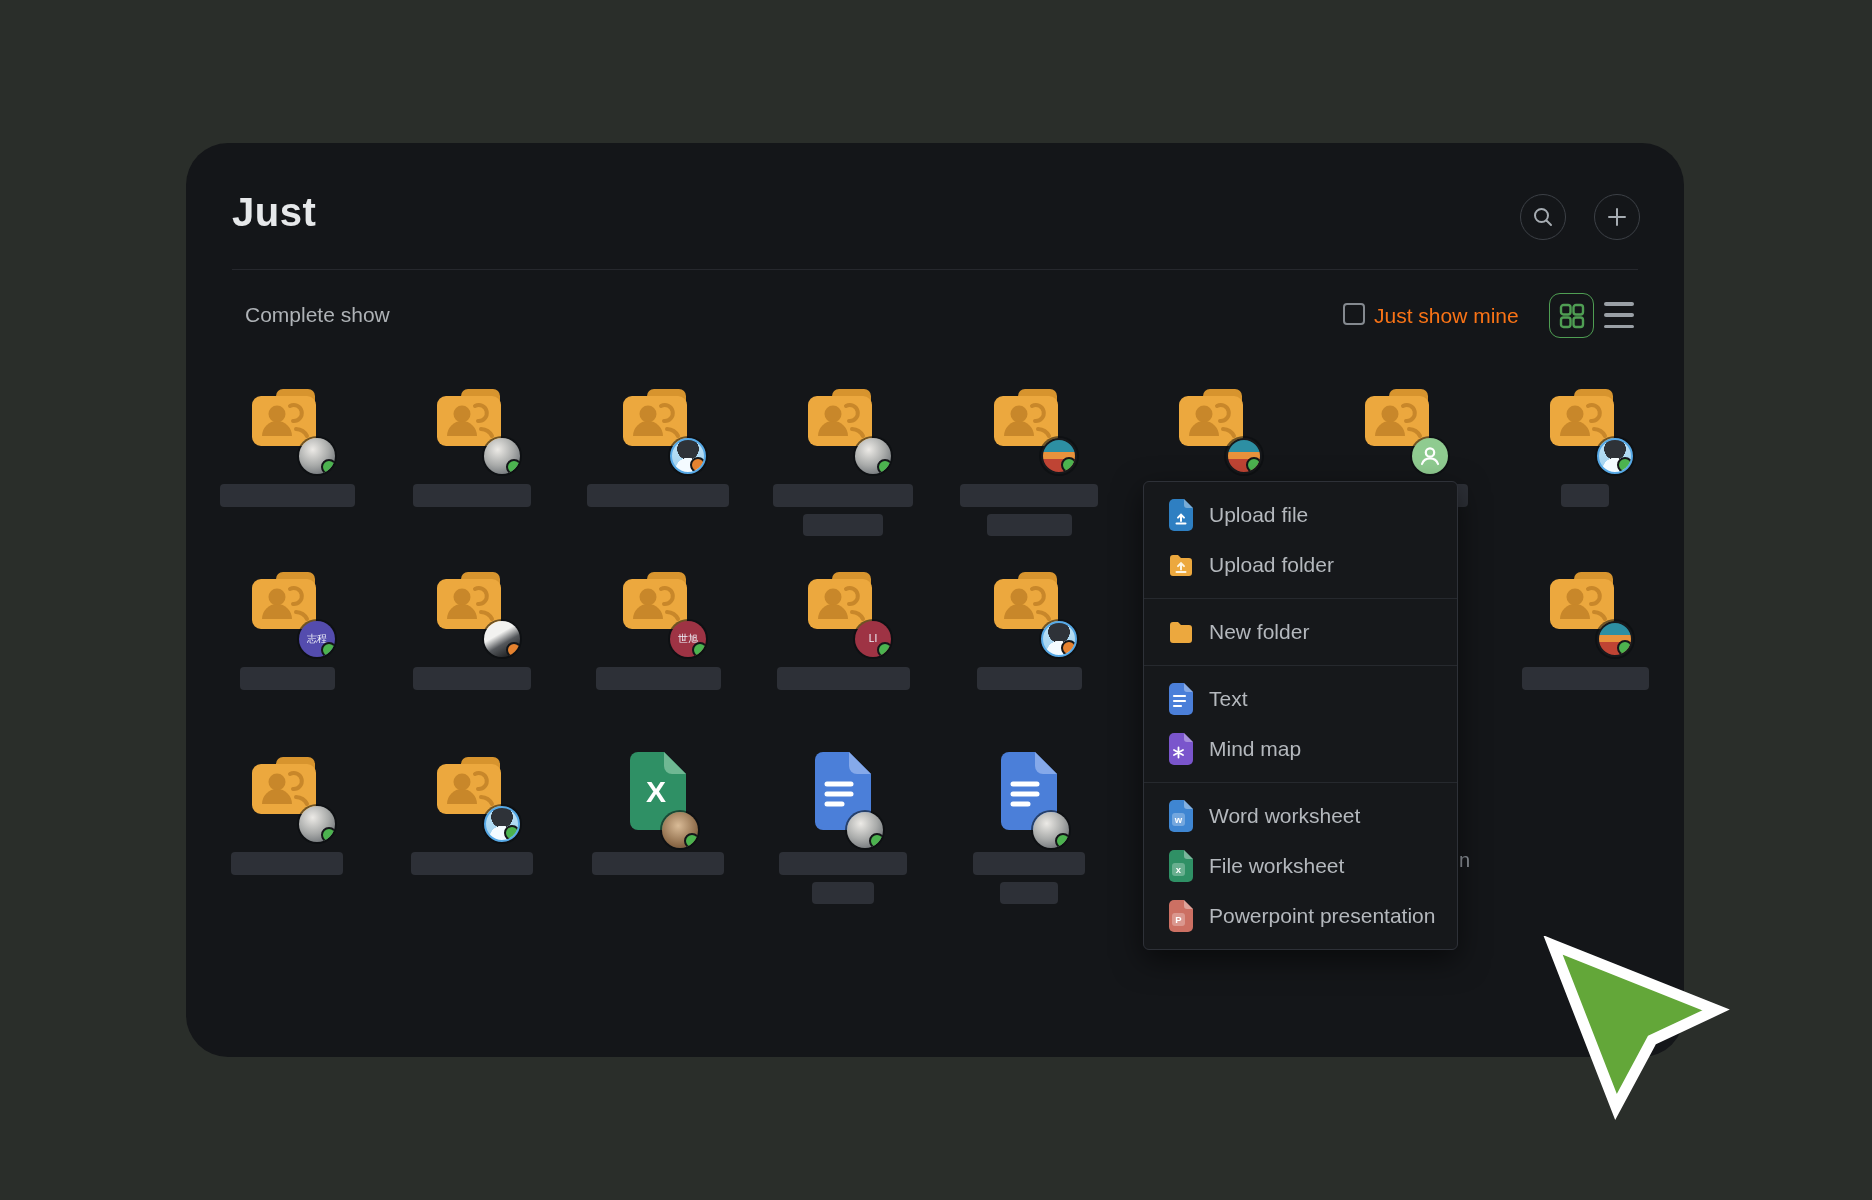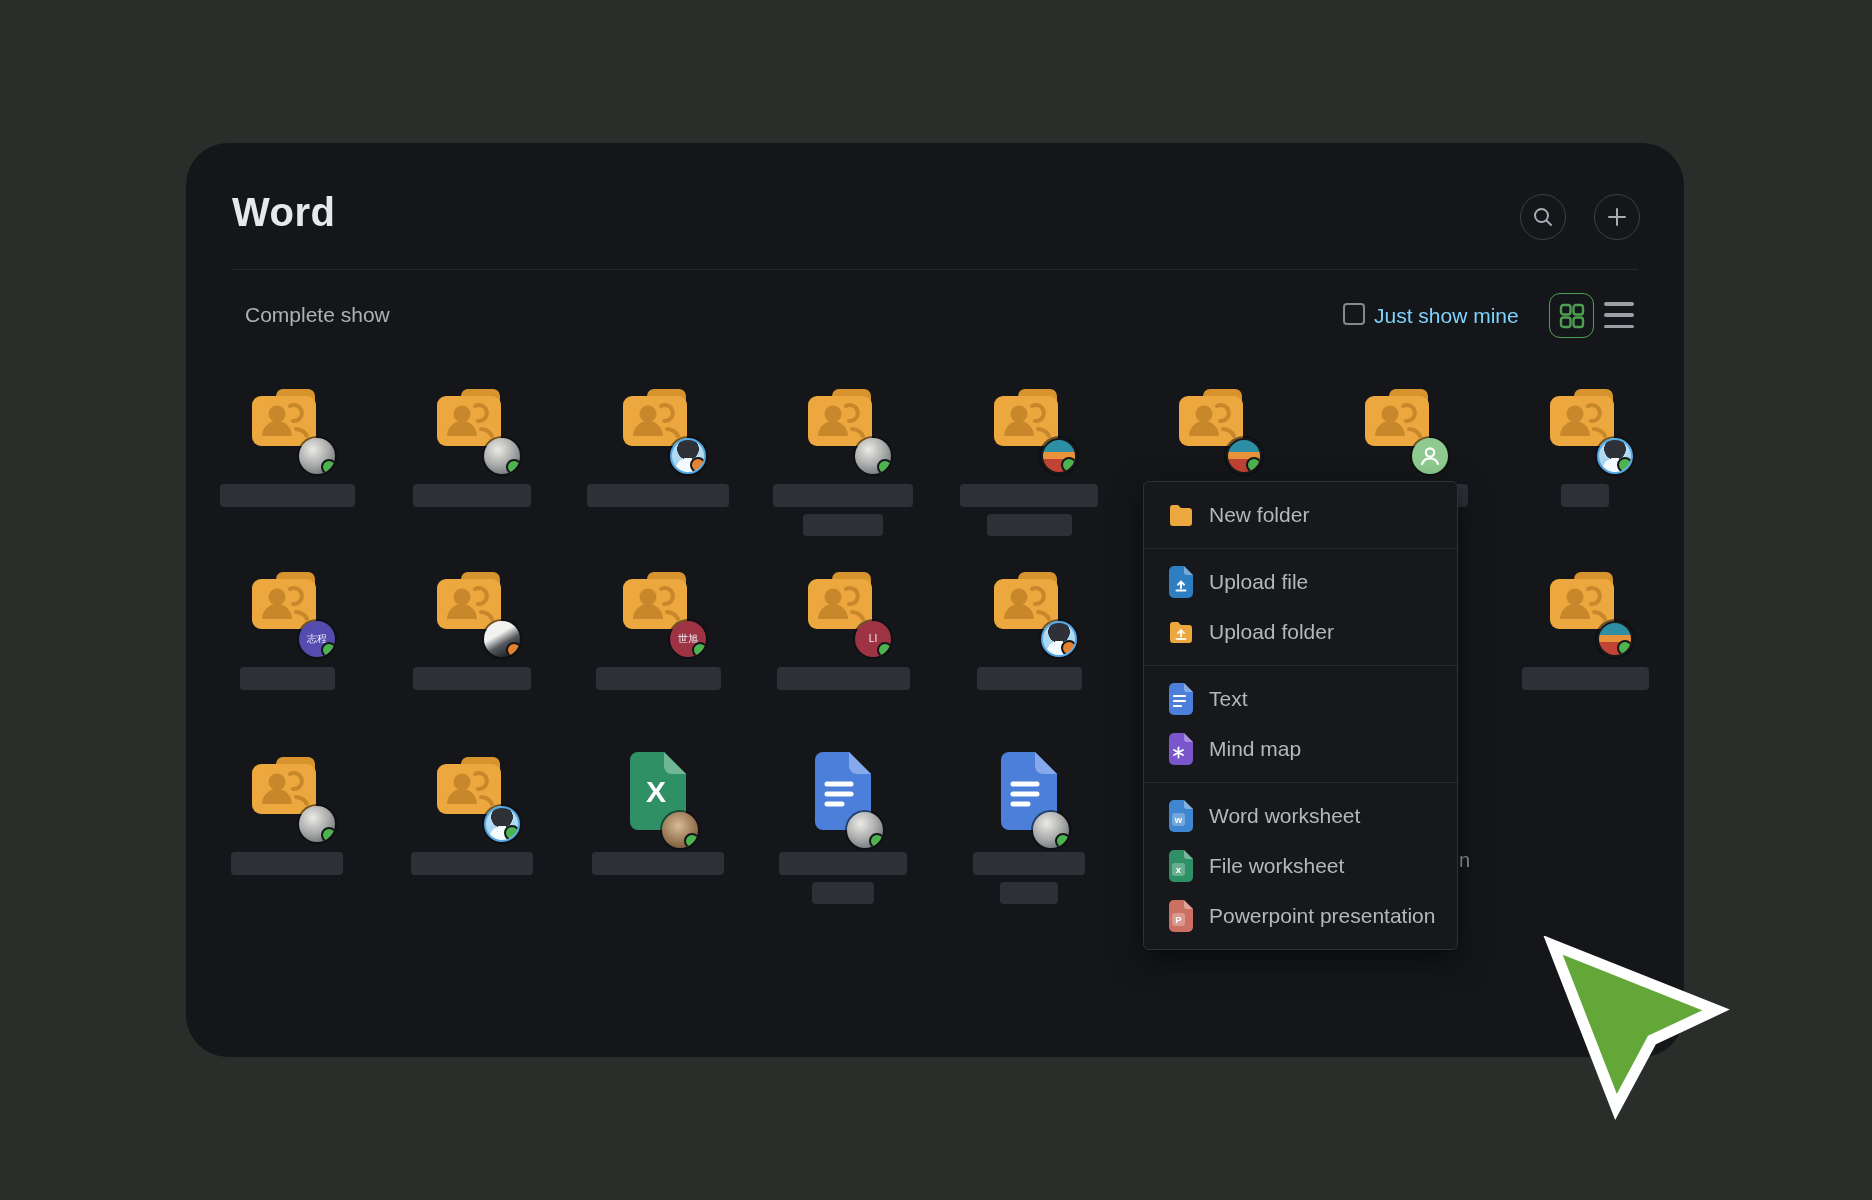--- a/index.html
+++ b/index.html
@@ -20,21 +20,21 @@
     position:absolute;width:46px;height:46px;border-radius:50%;
     border:1.5px solid #3c4046;display:flex;align-items:center;justify-content:center;
     box-sizing:border-box;cursor:pointer;background:transparent;
   }
   .hdr-divider{position:absolute;left:232px;top:269px;width:1406px;height:1px;background:#26282d;}
   .section-label{position:absolute;left:245px;top:303px;font-size:21px;color:#aeb2b6;}
   .checkbox{
     position:absolute;left:1343px;top:303px;width:22px;height:22px;border-radius:4px;
     border:2px solid #84898f;box-sizing:border-box;background:transparent;cursor:pointer;
   }
-  .filter-label{position:absolute;left:1374px;top:304px;font-size:21px;color:#7dd3fc;}
+  .filter-label{position:absolute;left:1374px;top:304px;font-size:21px;color:#f97316;}
   .view-btn-grid{
     position:absolute;left:1549px;top:293px;width:45px;height:45px;border-radius:11px;
     border:1.5px solid #4f9e53;box-sizing:border-box;display:flex;align-items:center;
     justify-content:center;cursor:pointer;
   }
   .view-btn-list{
     position:absolute;left:1604px;top:302px;width:30px;height:26px;cursor:pointer;
     display:flex;flex-direction:column;justify-content:space-between;
   }
   .view-btn-list i{display:block;height:3.5px;border-radius:2px;background:#9aa0a6;}
@@ -87,21 +87,21 @@
   .menu-item .mi-icon{width:26px;height:32px;margin-right:15px;display:flex;align-items:center;}
   .menu-item .mi-label{font-size:21px;color:#b4b8bd;white-space:nowrap;}
   .fragment-n{position:absolute;left:1459px;top:849px;font-size:20px;color:#8e939a;z-index:1;}
   .cursor-arrow{position:absolute;left:1543px;top:936px;z-index:10;pointer-events:none;}
 </style>
 </head>
 <body>
 
 <div class="panel"></div>
 
-<div class="page-title">Word</div>
+<div class="page-title">Just</div>
 
 <div class="icon-btn" style="left:1520px;top:194px;">
   <svg width="22" height="22" viewBox="0 0 22 22">
     <circle cx="9.5" cy="9.5" r="6.5" fill="none" stroke="#a6acb2" stroke-width="2"></circle>
     <path d="M14.5 14.5 L19 19" stroke="#a6acb2" stroke-width="2" stroke-linecap="round"></path>
   </svg>
 </div>
 <div class="icon-btn" style="left:1594px;top:194px;">
   <svg width="22" height="22" viewBox="0 0 22 22">
     <path d="M11 3 V19 M3 11 H19" stroke="#a6acb2" stroke-width="2" stroke-linecap="round"></path>
@@ -442,50 +442,50 @@
       </div>
       <div class="bar" style="width: 112px;"></div>
       <div class="bar bar2" style="width: 58px;"></div>
     </div>
   </div>
 
 <div class="context-menu" id="menu-root">
     <div class="menu-group">
       <div class="menu-item">
         <span class="mi-icon">
-          <svg width="26" height="22" viewBox="0 0 26 22">
-    <path d="M2 4 a3 3 0 0 1 3-3 h5 l3 3 h8 a3 3 0 0 1 3 3 v12 a3 3 0 0 1 -3 3 H5 a3 3 0 0 1 -3-3 z" fill="#eca83e"></path>
-          </svg>
-        </span>
-        <span class="mi-label">New folder</span>
-      </div>
-    </div>
-    <div class="menu-group">
-      <div class="menu-item">
-        <span class="mi-icon">
           <svg width="26" height="32" viewBox="0 0 26 32">
     <path d="M6 0 h10 l9 9 v18 a5 5 0 0 1 -5 5 H6 a5 5 0 0 1 -5 -5 V5 a5 5 0 0 1 5 -5 z" fill="#2e7fc2"></path>
     <path d="M16 0 l9 9 h-6 a3 3 0 0 1 -3 -3 z" fill="rgba(255,255,255,.35)"></path>
             <g stroke="#fff" stroke-width="2" stroke-linecap="round" fill="none">
   <path d="M13 22 v-6 m-3 2.6 l3 -3 l3 3 M8.5 24.5 h9"></path>
             </g>
           </svg>
         </span>
         <span class="mi-label">Upload file</span>
       </div>
       <div class="menu-item">
         <span class="mi-icon">
           <svg width="26" height="22" viewBox="0 0 26 22">
     <path d="M2 4 a3 3 0 0 1 3-3 h5 l3 3 h8 a3 3 0 0 1 3 3 v12 a3 3 0 0 1 -3 3 H5 a3 3 0 0 1 -3-3 z" fill="#eca83e"></path>
             <g stroke="#fdf4e0" stroke-width="2" stroke-linecap="round" fill="none">
   <path d="M13 15.5 v-6 m-3 2.6 l3 -3 l3 3 M8.5 18 h9"></path>
             </g>
           </svg>
         </span>
         <span class="mi-label">Upload folder</span>
+      </div>
+    </div>
+    <div class="menu-group">
+      <div class="menu-item">
+        <span class="mi-icon">
+          <svg width="26" height="22" viewBox="0 0 26 22">
+    <path d="M2 4 a3 3 0 0 1 3-3 h5 l3 3 h8 a3 3 0 0 1 3 3 v12 a3 3 0 0 1 -3 3 H5 a3 3 0 0 1 -3-3 z" fill="#eca83e"></path>
+          </svg>
+        </span>
+        <span class="mi-label">New folder</span>
       </div>
     </div>
     <div class="menu-group">
       <div class="menu-item">
         <span class="mi-icon">
           <svg width="26" height="32" viewBox="0 0 26 32">
     <path d="M6 0 h10 l9 9 v18 a5 5 0 0 1 -5 5 H6 a5 5 0 0 1 -5 -5 V5 a5 5 0 0 1 5 -5 z" fill="#4b7fd9"></path>
     <path d="M16 0 l9 9 h-6 a3 3 0 0 1 -3 -3 z" fill="rgba(255,255,255,.35)"></path>
             <g stroke="#fff" stroke-width="2.2" stroke-linecap="round">
       <path d="M6 13 h11"></path>

